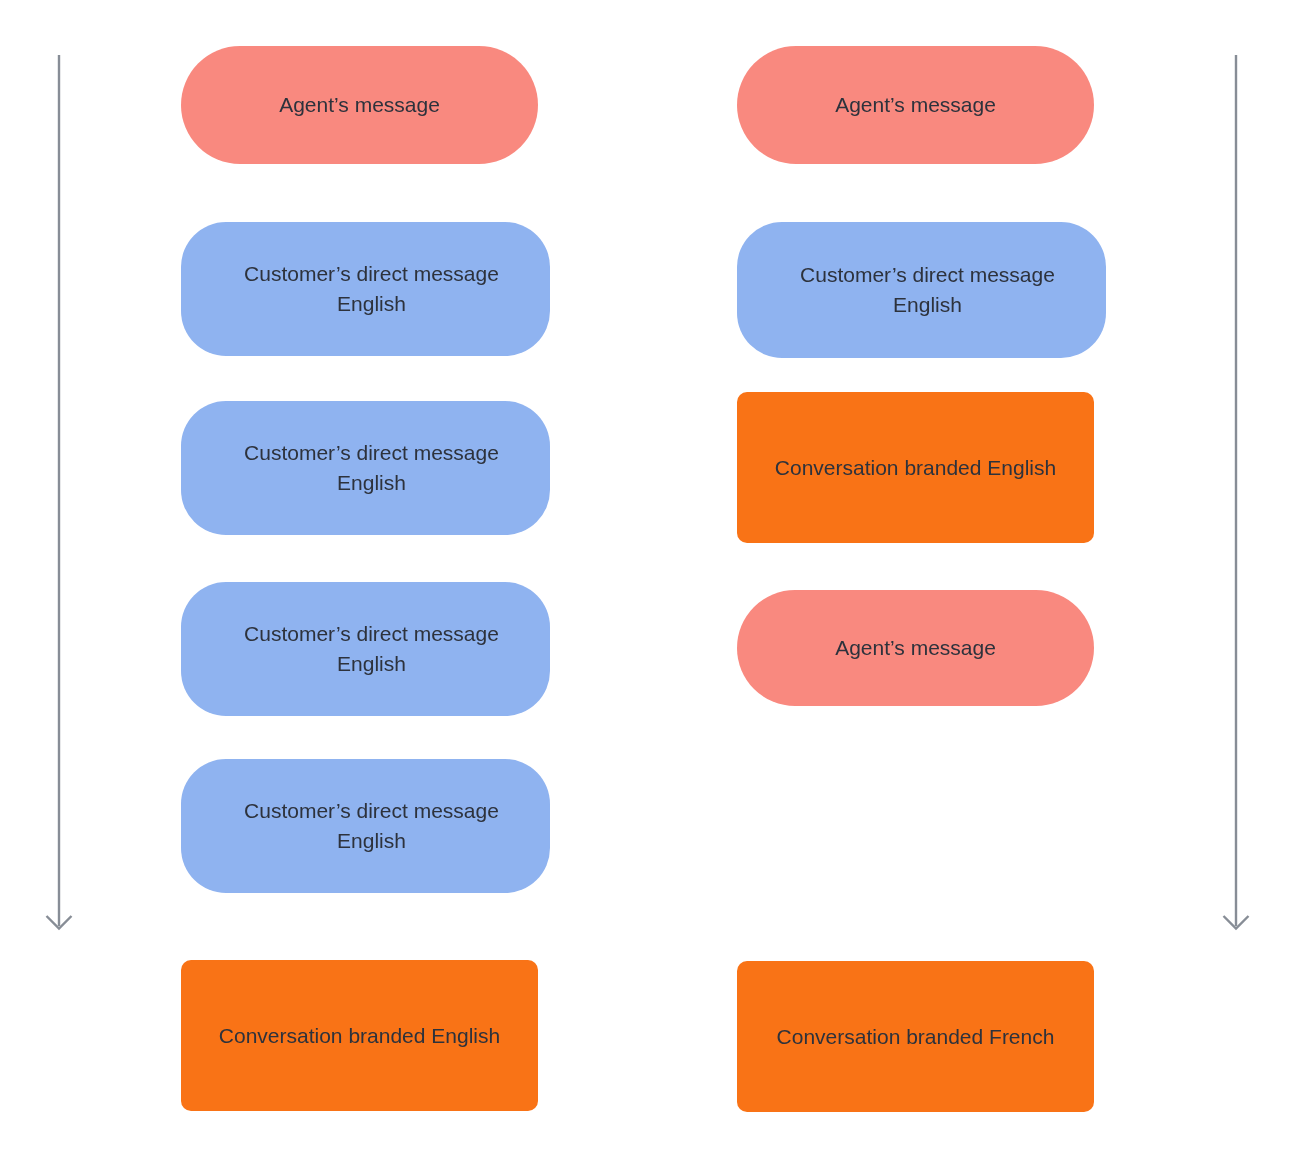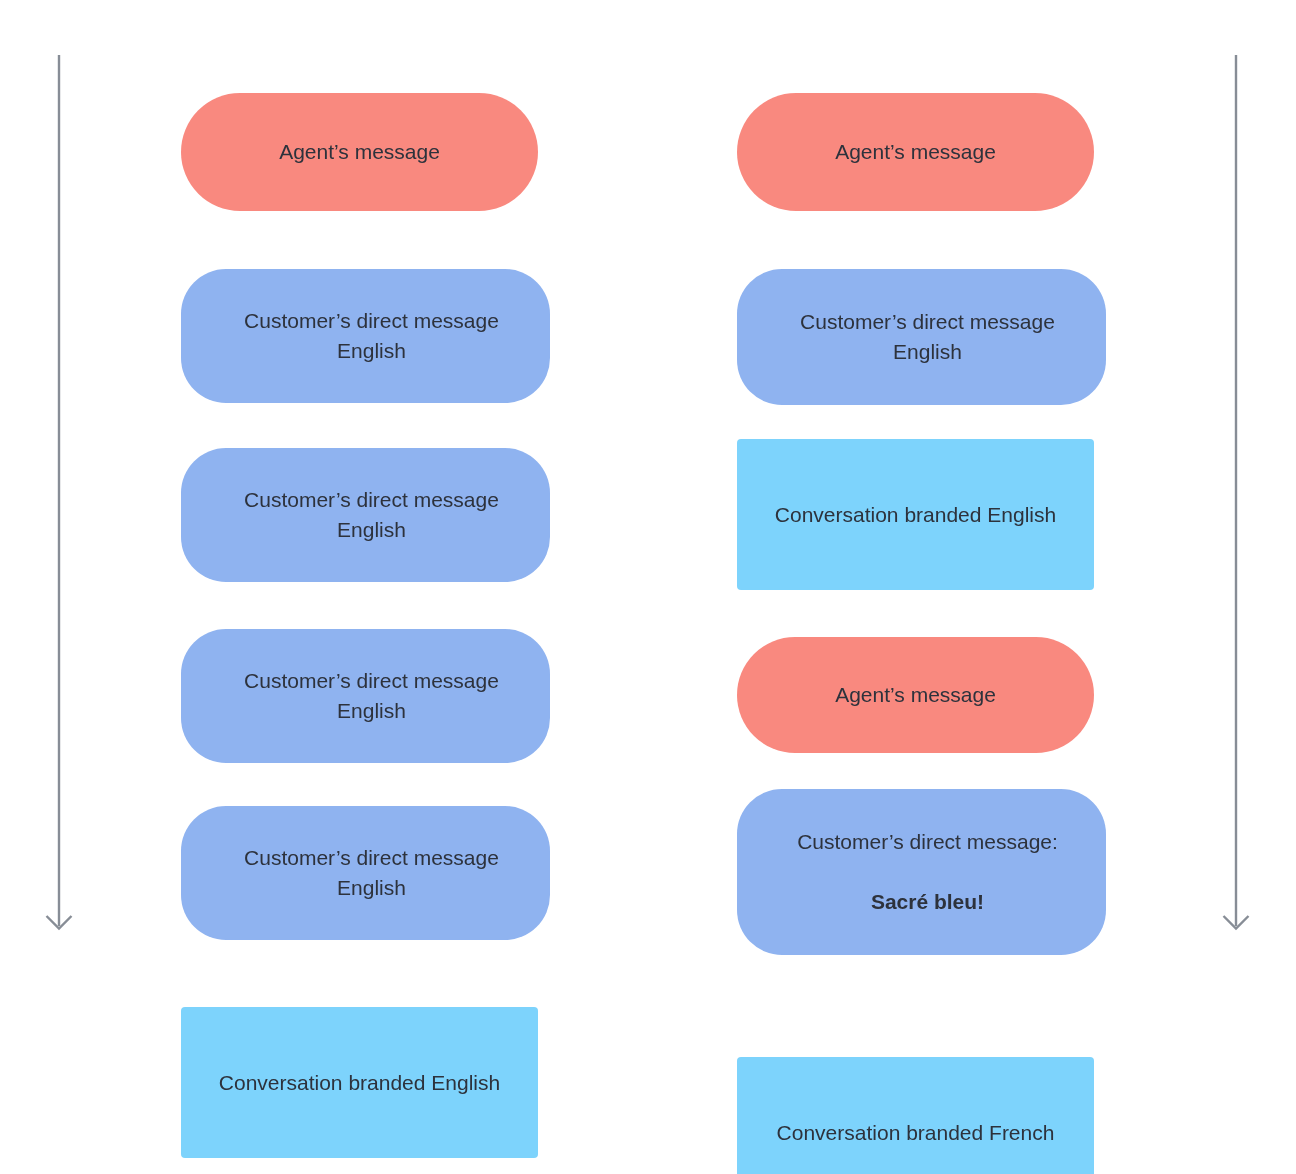--- a/index.html
+++ b/index.html
@@ -18,42 +18,41 @@
   .bubble {
     position: absolute;
     display: flex;
     flex-direction: column;
     align-items: center;
     justify-content: center;
     text-align: center;
     color: #2d323c;
     font-size: 21px;
     line-height: 30px;
-    margin-top: 47px;
   }
   .agent    { background: #f9897f; border-radius: 59px; }
   .customer { background: #8fb3f0; border-radius: 45px; padding-left: 12px; }
-  .branded  { background: #7dd3fc; border-radius: 4px; }
+  .branded  { background: #f97316; border-radius: 10px; }
 
   .col-left  { left: 181px; width: 357px; }
   .col-right { left: 737px; width: 357px; }
 
   .pos-l1 { top: 46px;  height: 118px; }
   .pos-l2 { top: 222px; height: 134px; }
   .pos-l3 { top: 401px; height: 134px; }
   .pos-l4 { top: 582px; height: 134px; }
   .pos-l5 { top: 759px; height: 134px; }
   .pos-l6 { top: 960px; height: 151px; }
 
   .pos-r1 { top: 46px;  height: 118px; }
   .pos-r2 { top: 222px; height: 136px; }
   .pos-r3 { top: 392px; height: 151px; }
   .pos-r4 { top: 590px; height: 116px; }
   .pos-r5 { top: 742px; height: 166px; }
-  .pos-r6 { top: 1010px; height: 151px; }
+  .pos-r6 { top: 961px; height: 151px; }
 
   .line { display: block; min-height: 30px; }
   .line.bold { font-weight: bold; }
 
   .arrow {
     position: absolute;
     top: 54px;
     width: 30px;
     height: 882px;
   }
@@ -117,23 +116,18 @@
   </div>
 
   <div class="bubble branded col-right pos-r3">
     <span class="line">Conversation branded English</span>
   </div>
 
   <div class="bubble agent col-right pos-r4">
     <span class="line">Agent’s message</span>
   </div>
 
-  <div class="bubble customer col-right pos-r5">
-    <span class="line">Customer’s direct message:</span>
-    <span class="line"></span>
-    <span class="line bold">Sacré bleu!</span>
-  </div>
 
   <div class="bubble branded col-right pos-r6">
     <span class="line">Conversation branded French</span>
   </div>
 
 </div>
 
 </body></html>

